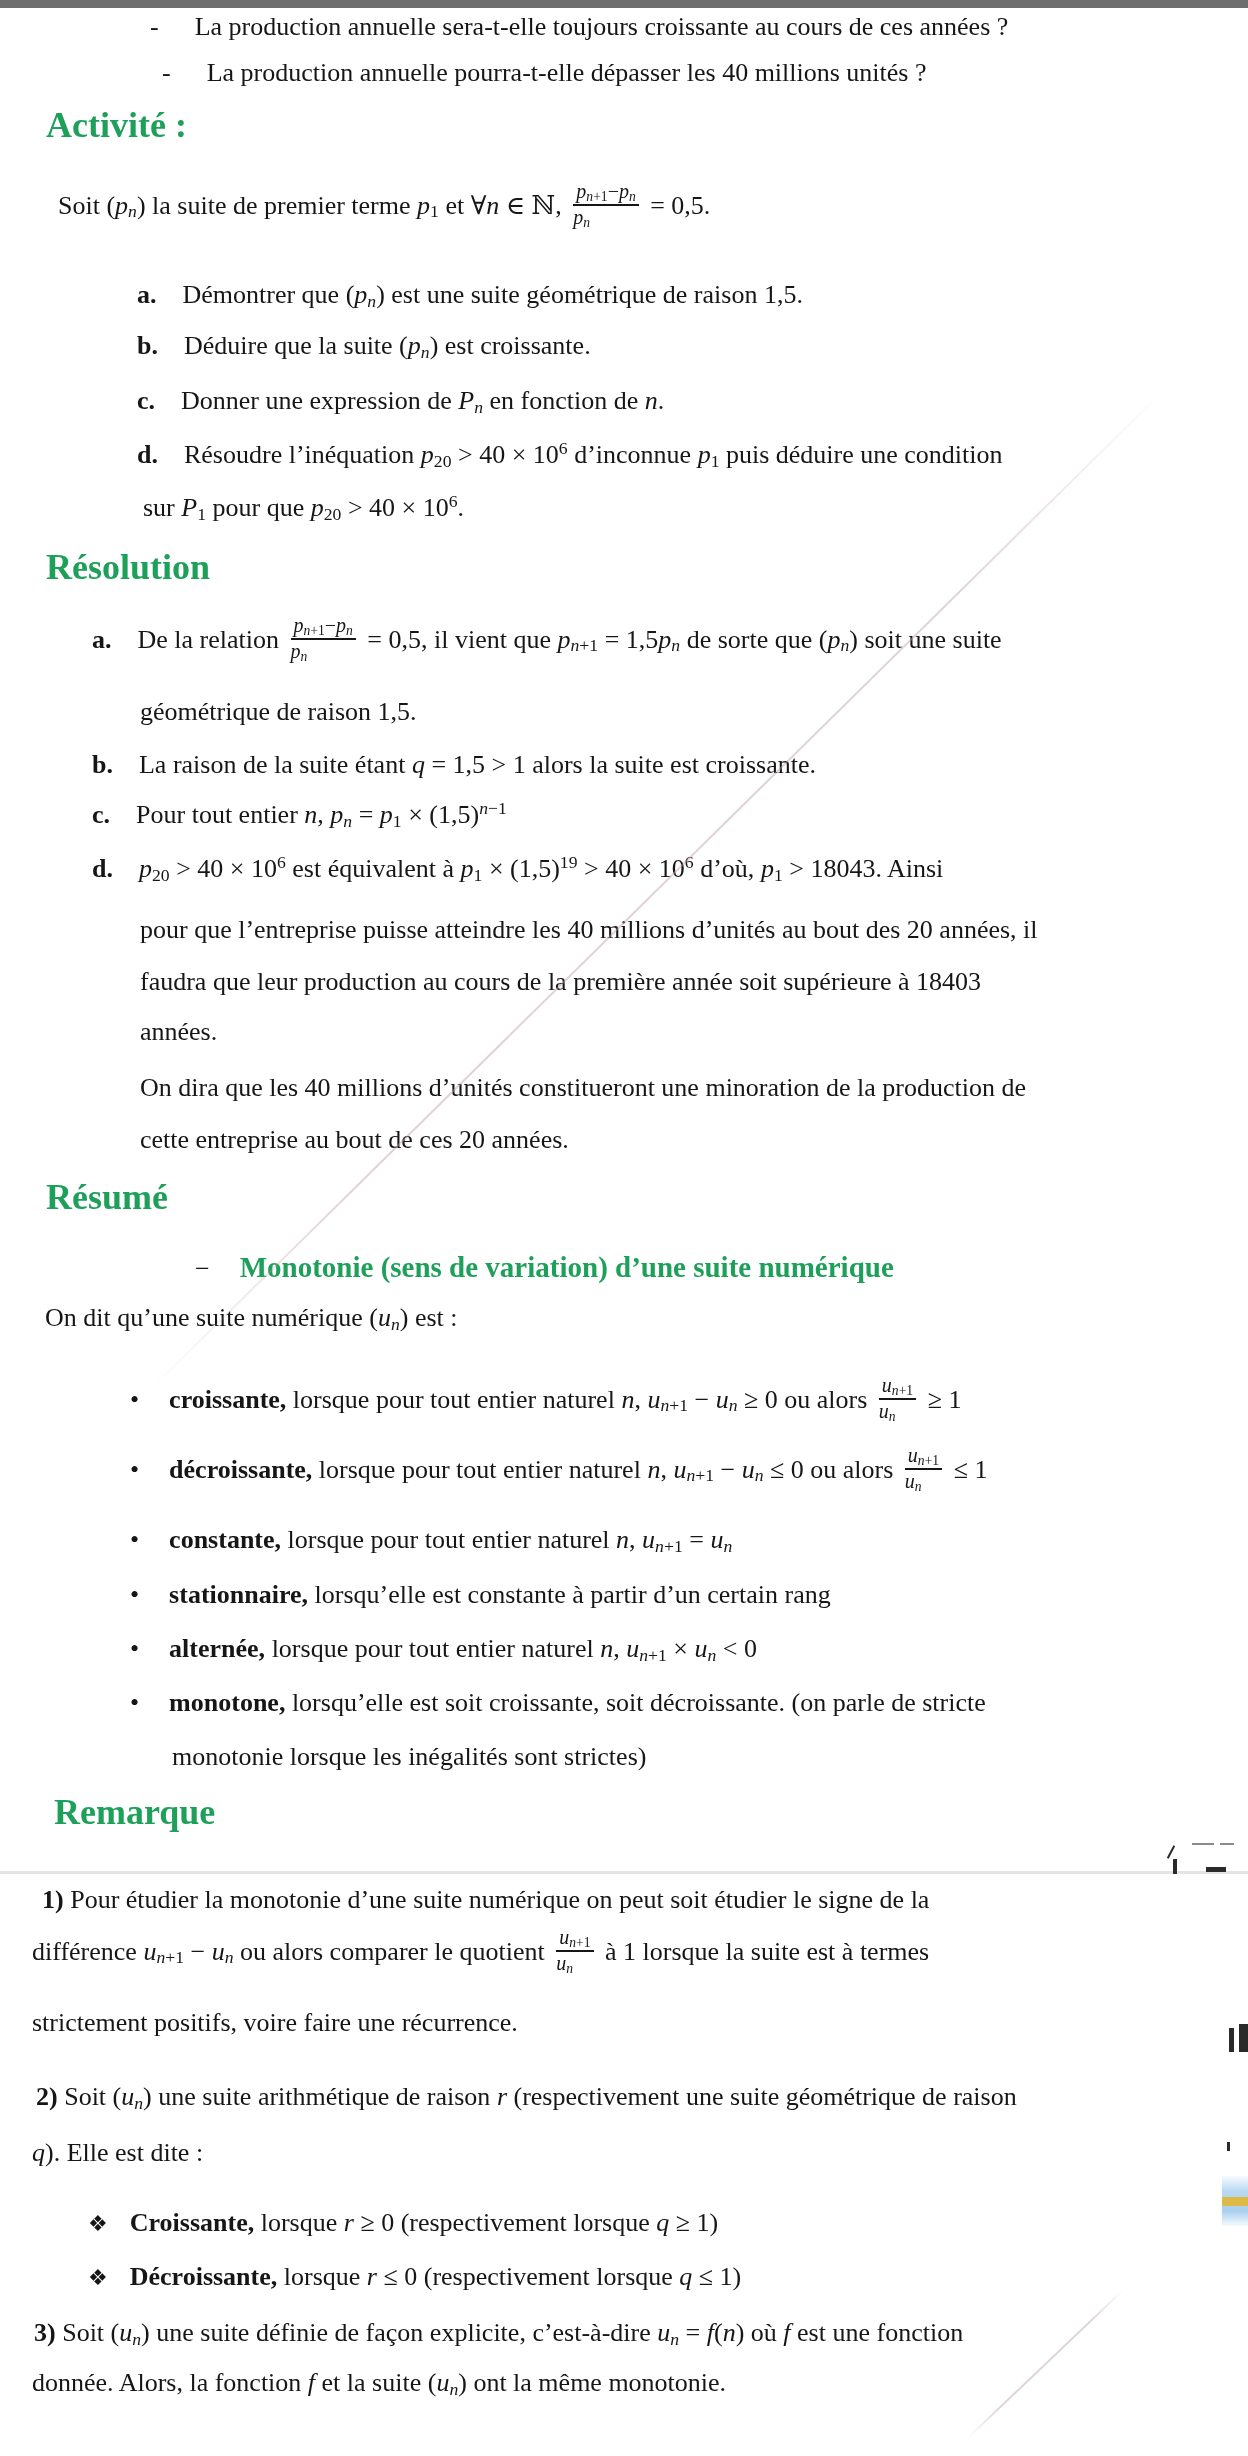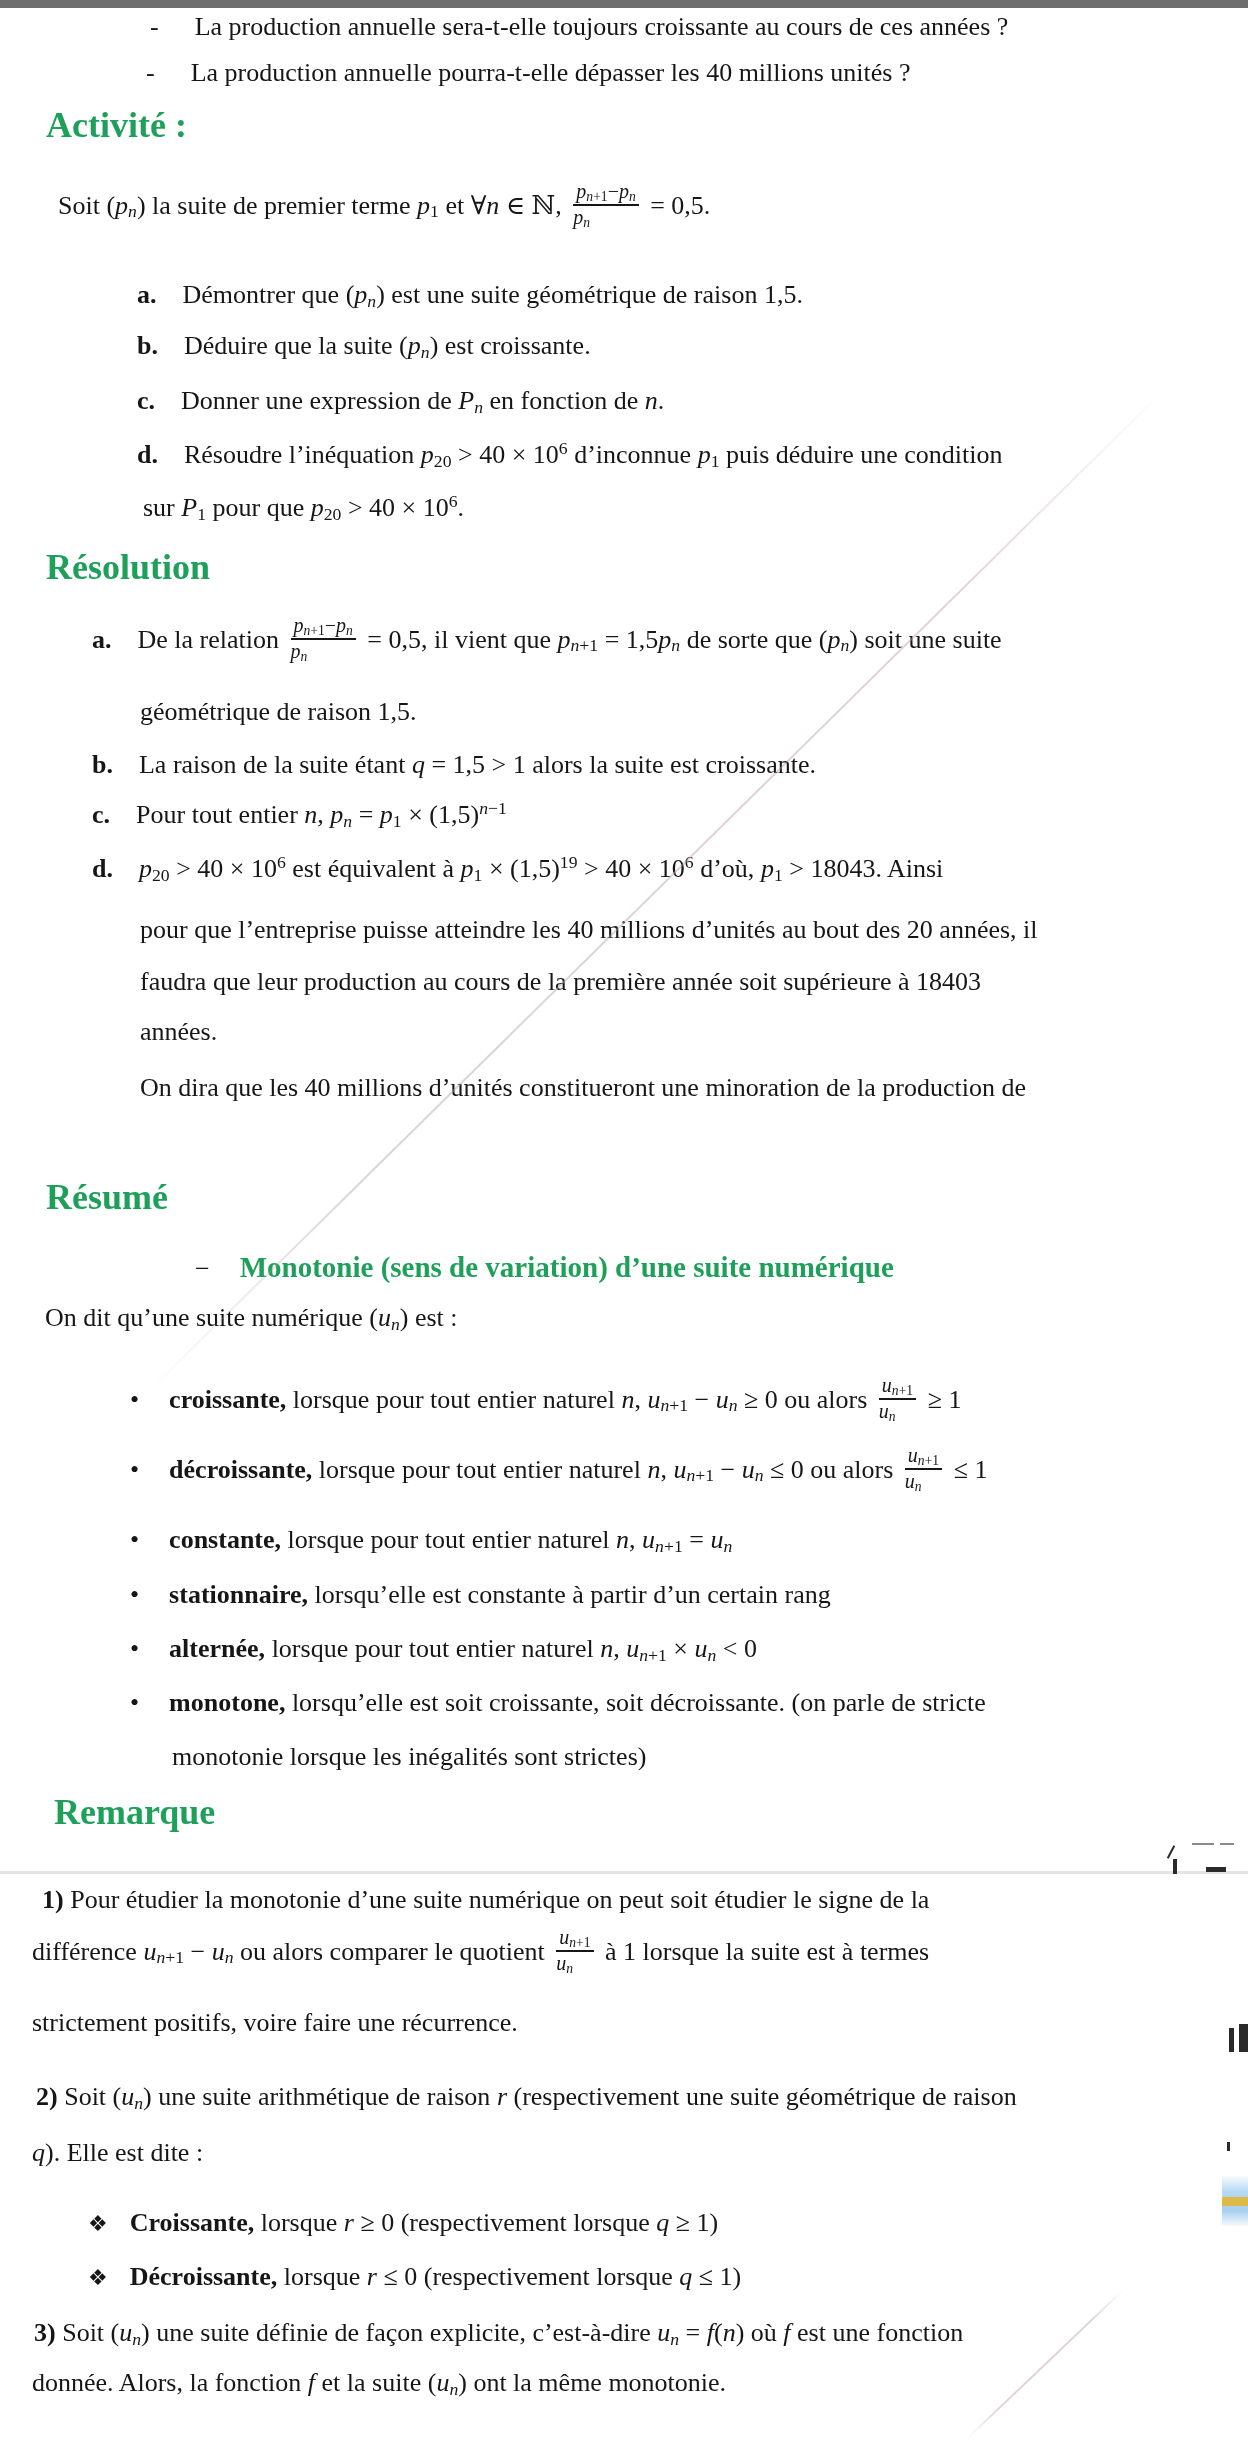--- a/index.html
+++ b/index.html
@@ -35,40 +35,41 @@
   .sliver-gold{position:absolute;left:1222px;top:2197px;width:26px;height:9px;background:#ddb945;}
 </style>
 </head>
 <body>
 
 <div class="page">
 
   <div class="topbar"></div>
 
   <div class="ln" style="left:150px;top:12px">-<span class="g36"></span>La production annuelle sera-t-elle toujours croissante au cours de ces années ?</div>
-  <div class="ln" style="left:146px;top:58px">-<span class="g36"></span>La production annuelle pourra-t-elle dépasser les 40 millions unités ?</div>
+  <div class="ln" style="left:162px;top:58px">-<span class="g36"></span>La production annuelle pourra-t-elle dépasser les 40 millions unités ?</div>
 
   <div class="h" style="left:46px;top:104px">Activité :</div>
   <div class="ln" style="left:58px;top:184px">Soit (<i>p</i><sub><i>n</i></sub>) la suite de premier terme <i>p</i><sub>1</sub> et ∀<i>n</i> ∈ ℕ, <span class="fr"><span class="nu"><i>p</i><sub><i>n</i>+1</sub>−<i>p</i><sub><i>n</i></sub></span><span class="de"><i>p</i><sub><i>n</i></sub></span></span> = 0,5.</div>
   <div class="ln" style="left:137px;top:280px"><b>a.</b><span class="g26"></span>Démontrer que (<i>p</i><sub><i>n</i></sub>) est une suite géométrique de raison 1,5.</div>
   <div class="ln" style="left:137px;top:331px"><b>b.</b><span class="g26"></span>Déduire que la suite (<i>p</i><sub><i>n</i></sub>) est croissante.</div>
   <div class="ln" style="left:137px;top:386px"><b>c.</b><span class="g26"></span>Donner une expression de <i>P</i><sub><i>n</i></sub> en fonction de <i>n</i>.</div>
   <div class="ln" style="left:137px;top:440px"><b>d.</b><span class="g26"></span>Résoudre l’inéquation <i>p</i><sub>20</sub> &gt; 40 × 10<sup>6</sup> d’inconnue <i>p</i><sub>1</sub> puis déduire une condition</div>
   <div class="ln" style="left:143px;top:493px">sur <i>P</i><sub>1</sub> pour que <i>p</i><sub>20</sub> &gt; 40 × 10<sup>6</sup>.</div>
 
   <div class="h" style="left:46px;top:546px">Résolution</div>
   <div class="ln" style="left:92px;top:618px"><b>a.</b><span class="g26"></span>De la relation <span class="fr"><span class="nu"><i>p</i><sub><i>n</i>+1</sub>−<i>p</i><sub><i>n</i></sub></span><span class="de"><i>p</i><sub><i>n</i></sub></span></span> = 0,5, il vient que <i>p</i><sub><i>n</i>+1</sub> = 1,5<i>p</i><sub><i>n</i></sub> de sorte que (<i>p</i><sub><i>n</i></sub>) soit une suite</div>
   <div class="ln" style="left:140px;top:697px">géométrique de raison 1,5.</div>
   <div class="ln" style="left:92px;top:750px"><b>b.</b><span class="g26"></span>La raison de la suite étant <i>q</i> = 1,5 &gt; 1 alors la suite est croissante.</div>
   <div class="ln" style="left:92px;top:800px"><b>c.</b><span class="g26"></span>Pour tout entier <i>n</i>, <i>p</i><sub><i>n</i></sub> = <i>p</i><sub>1</sub> × (1,5)<sup><i>n</i>−1</sup></div>
   <div class="ln" style="left:92px;top:854px"><b>d.</b><span class="g26"></span><i>p</i><sub>20</sub> &gt; 40 × 10<sup>6</sup> est équivalent à <i>p</i><sub>1</sub> × (1,5)<sup>19</sup> &gt; 40 × 10<sup>6</sup> d’où, <i>p</i><sub>1</sub> &gt; 18043. Ainsi</div>
   <div class="ln" style="left:140px;top:915px">pour que l’entreprise puisse atteindre les 40 millions d’unités au bout des 20 années, il</div>
   <div class="ln" style="left:140px;top:967px">faudra que leur production au cours de la première année soit supérieure à 18403</div>
   <div class="ln" style="left:140px;top:1017px">années.</div>
   <div class="ln" style="left:140px;top:1073px">On dira que les 40 millions d’unités constitueront une minoration de la production de</div>
+  <div class="ln" style="left:140px;top:1125px">cette entreprise au bout de ces 20 années.</div>
 
   <div class="h" style="left:46px;top:1176px">Résumé</div>
   <div class="ln" style="left:195px;top:1250px">−<span class="g30"></span><span class="gsub">Monotonie (sens de variation) d’une suite numérique</span></div>
   <div class="ln" style="left:45px;top:1303px">On dit qu’une suite numérique (<i>u</i><sub><i>n</i></sub>) est :</div>
   <div class="ln" style="left:130px;top:1378px">•<span class="g30"></span><b>croissante,</b> lorsque pour tout entier naturel <i>n</i>, <i>u</i><sub><i>n</i>+1</sub> − <i>u</i><sub><i>n</i></sub> ≥ 0 ou alors <span class="fr"><span class="nu"><i>u</i><sub><i>n</i>+1</sub></span><span class="de"><i>u</i><sub><i>n</i></sub></span></span> ≥ 1</div>
   <div class="ln" style="left:130px;top:1448px">•<span class="g30"></span><b>décroissante,</b> lorsque pour tout entier naturel <i>n</i>, <i>u</i><sub><i>n</i>+1</sub> − <i>u</i><sub><i>n</i></sub> ≤ 0 ou alors <span class="fr"><span class="nu"><i>u</i><sub><i>n</i>+1</sub></span><span class="de"><i>u</i><sub><i>n</i></sub></span></span> ≤ 1</div>
   <div class="ln" style="left:130px;top:1525px">•<span class="g30"></span><b>constante,</b> lorsque pour tout entier naturel <i>n</i>, <i>u</i><sub><i>n</i>+1</sub> = <i>u</i><sub><i>n</i></sub></div>
   <div class="ln" style="left:130px;top:1580px">•<span class="g30"></span><b>stationnaire,</b> lorsqu’elle est constante à partir d’un certain rang</div>
   <div class="ln" style="left:130px;top:1634px">•<span class="g30"></span><b>alternée,</b> lorsque pour tout entier naturel <i>n</i>, <i>u</i><sub><i>n</i>+1</sub> × <i>u</i><sub><i>n</i></sub> &lt; 0</div>
   <div class="ln" style="left:130px;top:1688px">•<span class="g30"></span><b>monotone,</b> lorsqu’elle est soit croissante, soit décroissante. (on parle de stricte</div>

